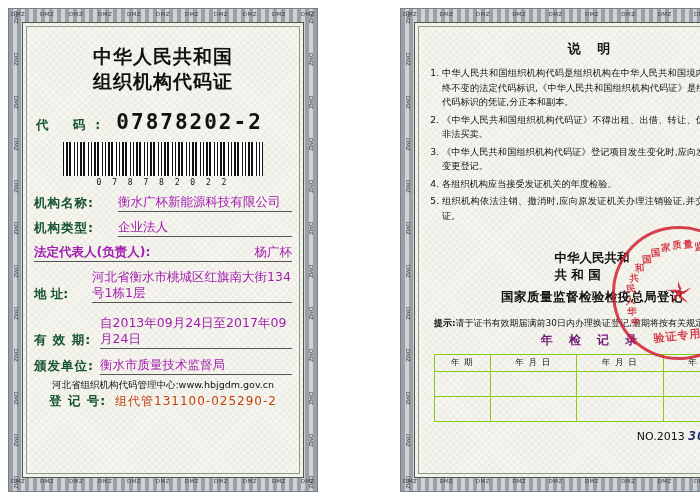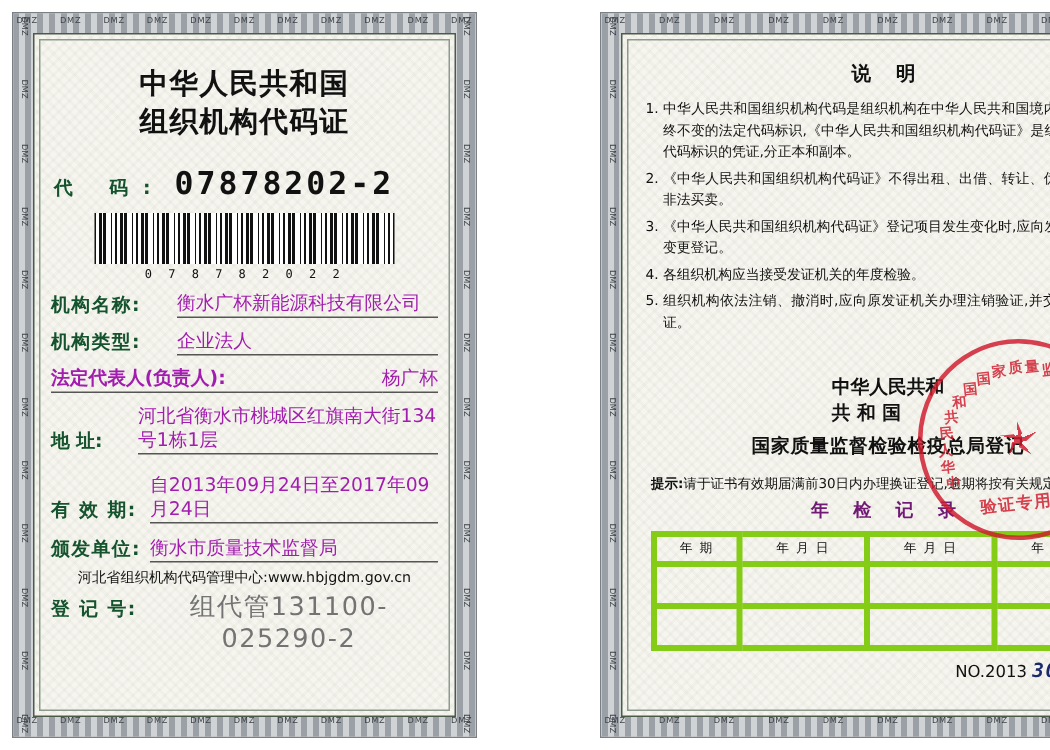--- a/index.html
+++ b/index.html
@@ -110,21 +110,21 @@
   .fld .lbl{width:84px;flex:none;}
   .fld .val{flex:1;font-size:12.5px;line-height:16px;}
   .fld.u .val{
     border-bottom:1px solid #555;padding-bottom:1px;
   }
   .addr .lbl{letter-spacing:0;}
   .addr-val{font-size:12.5px;line-height:17px;}
 
   .foot{margin:4px 4px 0 4px;text-align:center;}
   .foot .small{font-size:9.5px;color:#111;}
-  .foot .reg{font-size:17px;color:#737373;letter-spacing:1px;}
+  .foot .reg{font-size:12px;color:#c2410c;letter-spacing:1px;}
 
   
   .rtitle{
     text-align:center;font-size:13px;font-weight:bold;color:#111;
     letter-spacing:6px;margin-top:10px;
   }
   ol.notes{
     margin:8px 10px 0 20px;padding:0;
     font-size:9.2px;line-height:14.5px;color:#111;text-align:justify;
   }
@@ -177,21 +177,21 @@
   .tip b{font-weight:bold;}
   .yearlbl{
     text-align:center;font-size:12px;font-weight:bold;letter-spacing:6px;
     margin-top:2px;color:#701a75;
   }
   table.insp{
     width:calc(100% - 24px);margin:5px 12px 0 12px;
     border-collapse:collapse;
   }
   table.insp td{
-    border:4px solid #84cc16;height:24px;font-size:8.5px;color:#111;
+    border:1px solid #84cc16;height:24px;font-size:8.5px;color:#111;
     text-align:center;padding:0;
   }
   table.insp td.hdr{height:16px;font-size:8.5px;letter-spacing:1px;}
   .no-line{
     margin:6px 12px 0 12px;text-align:right;
     font-size:11px;color:#111;
   }
   .no-line .num{
     font-family:"DejaVu Sans Mono",monospace;
     font-size:13px;letter-spacing:1px;color:#1b2a6b;font-weight:bold;font-style:italic;

